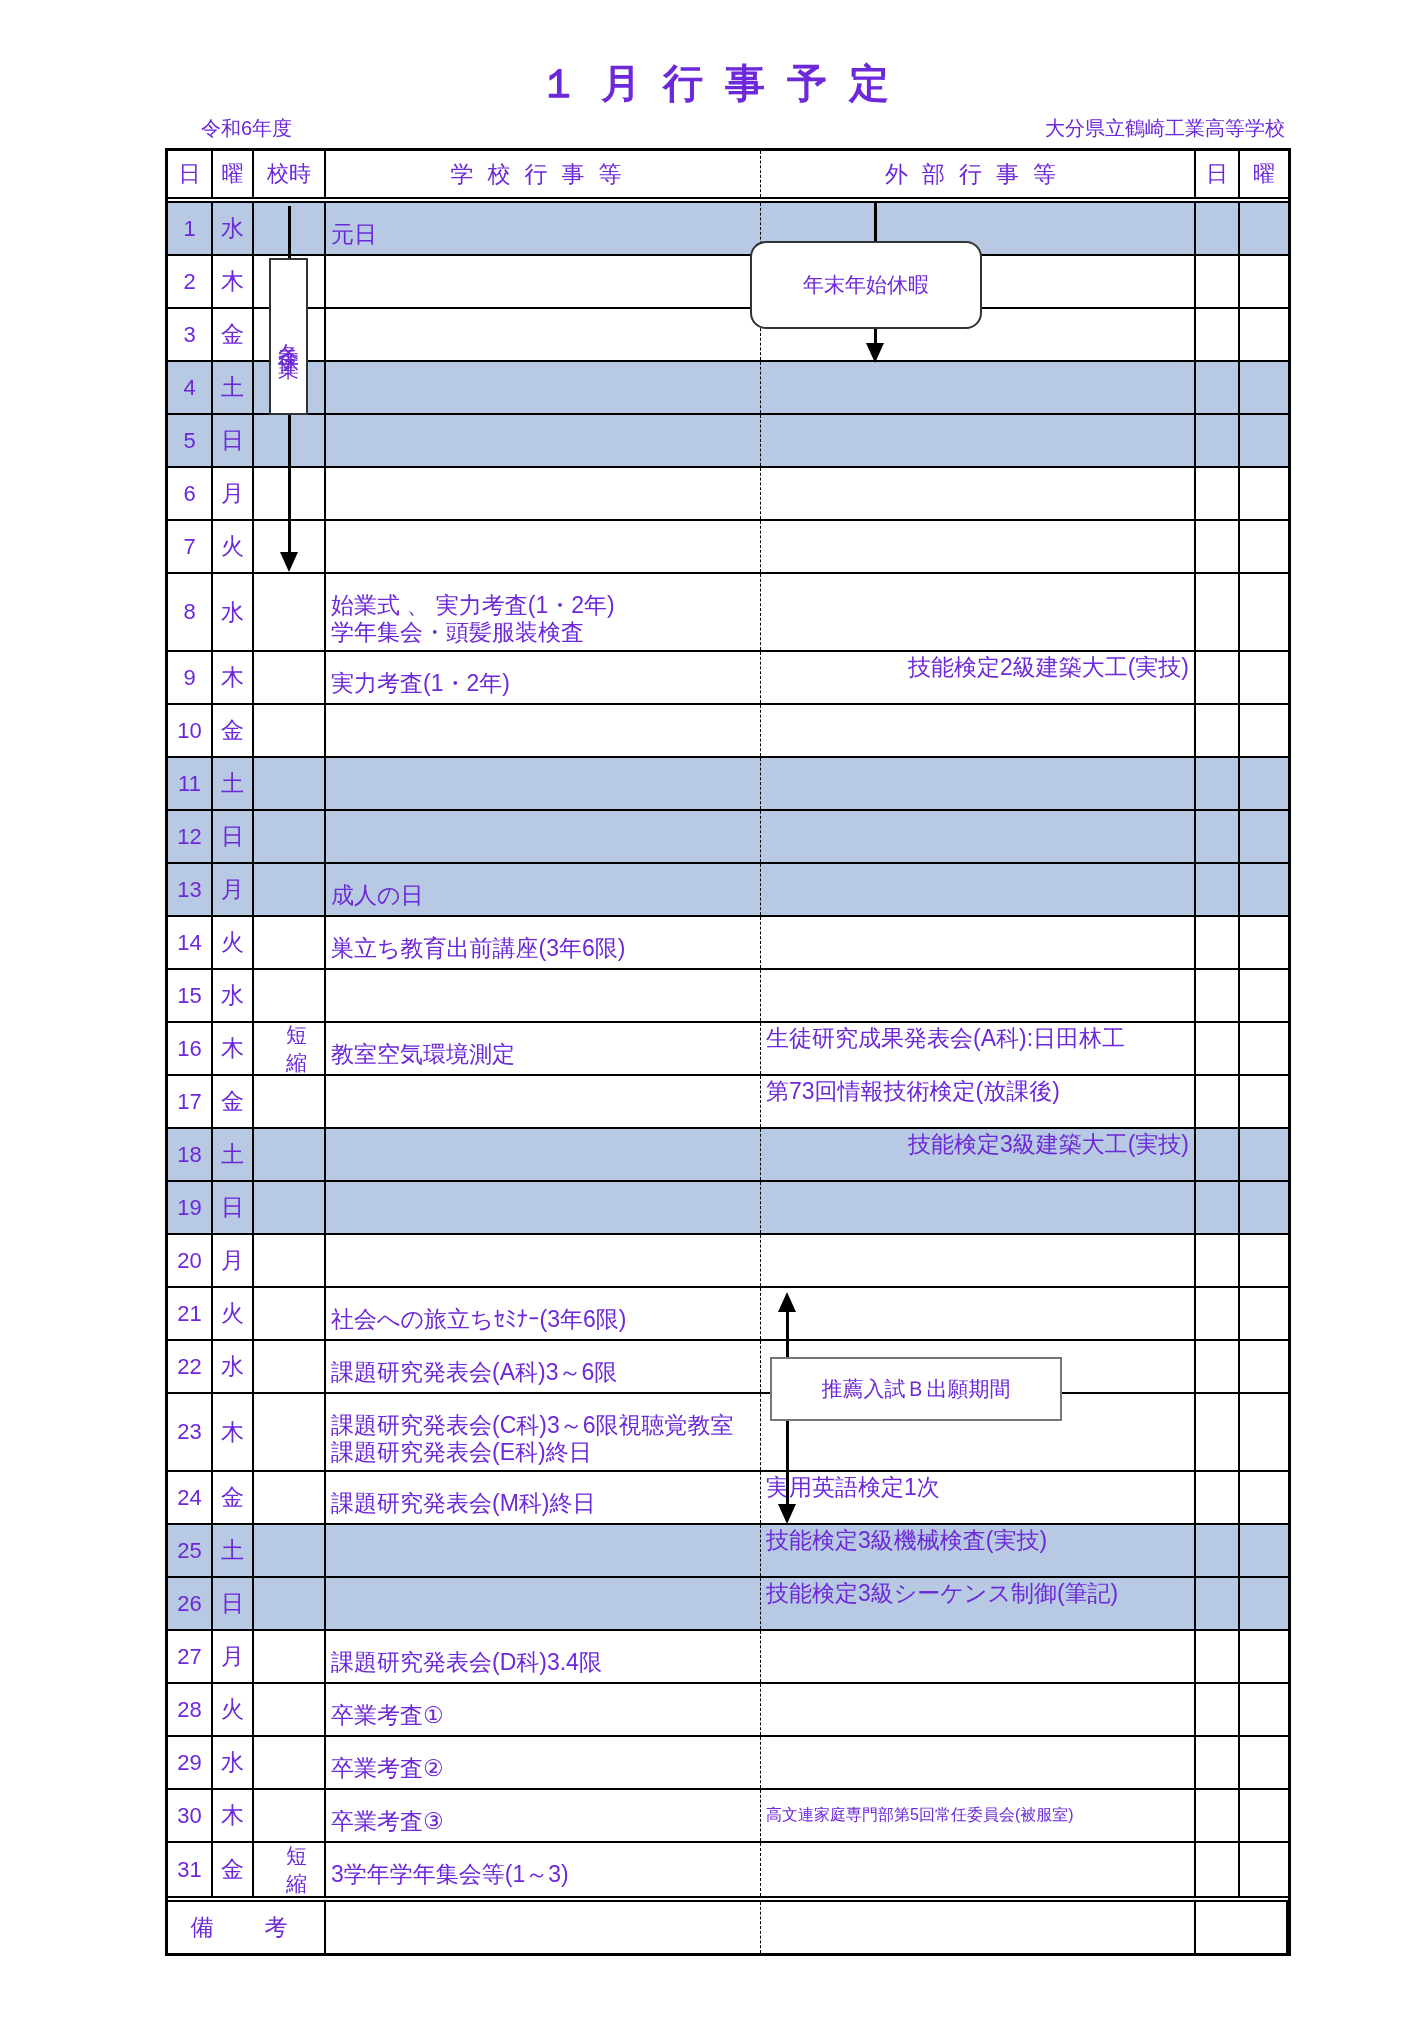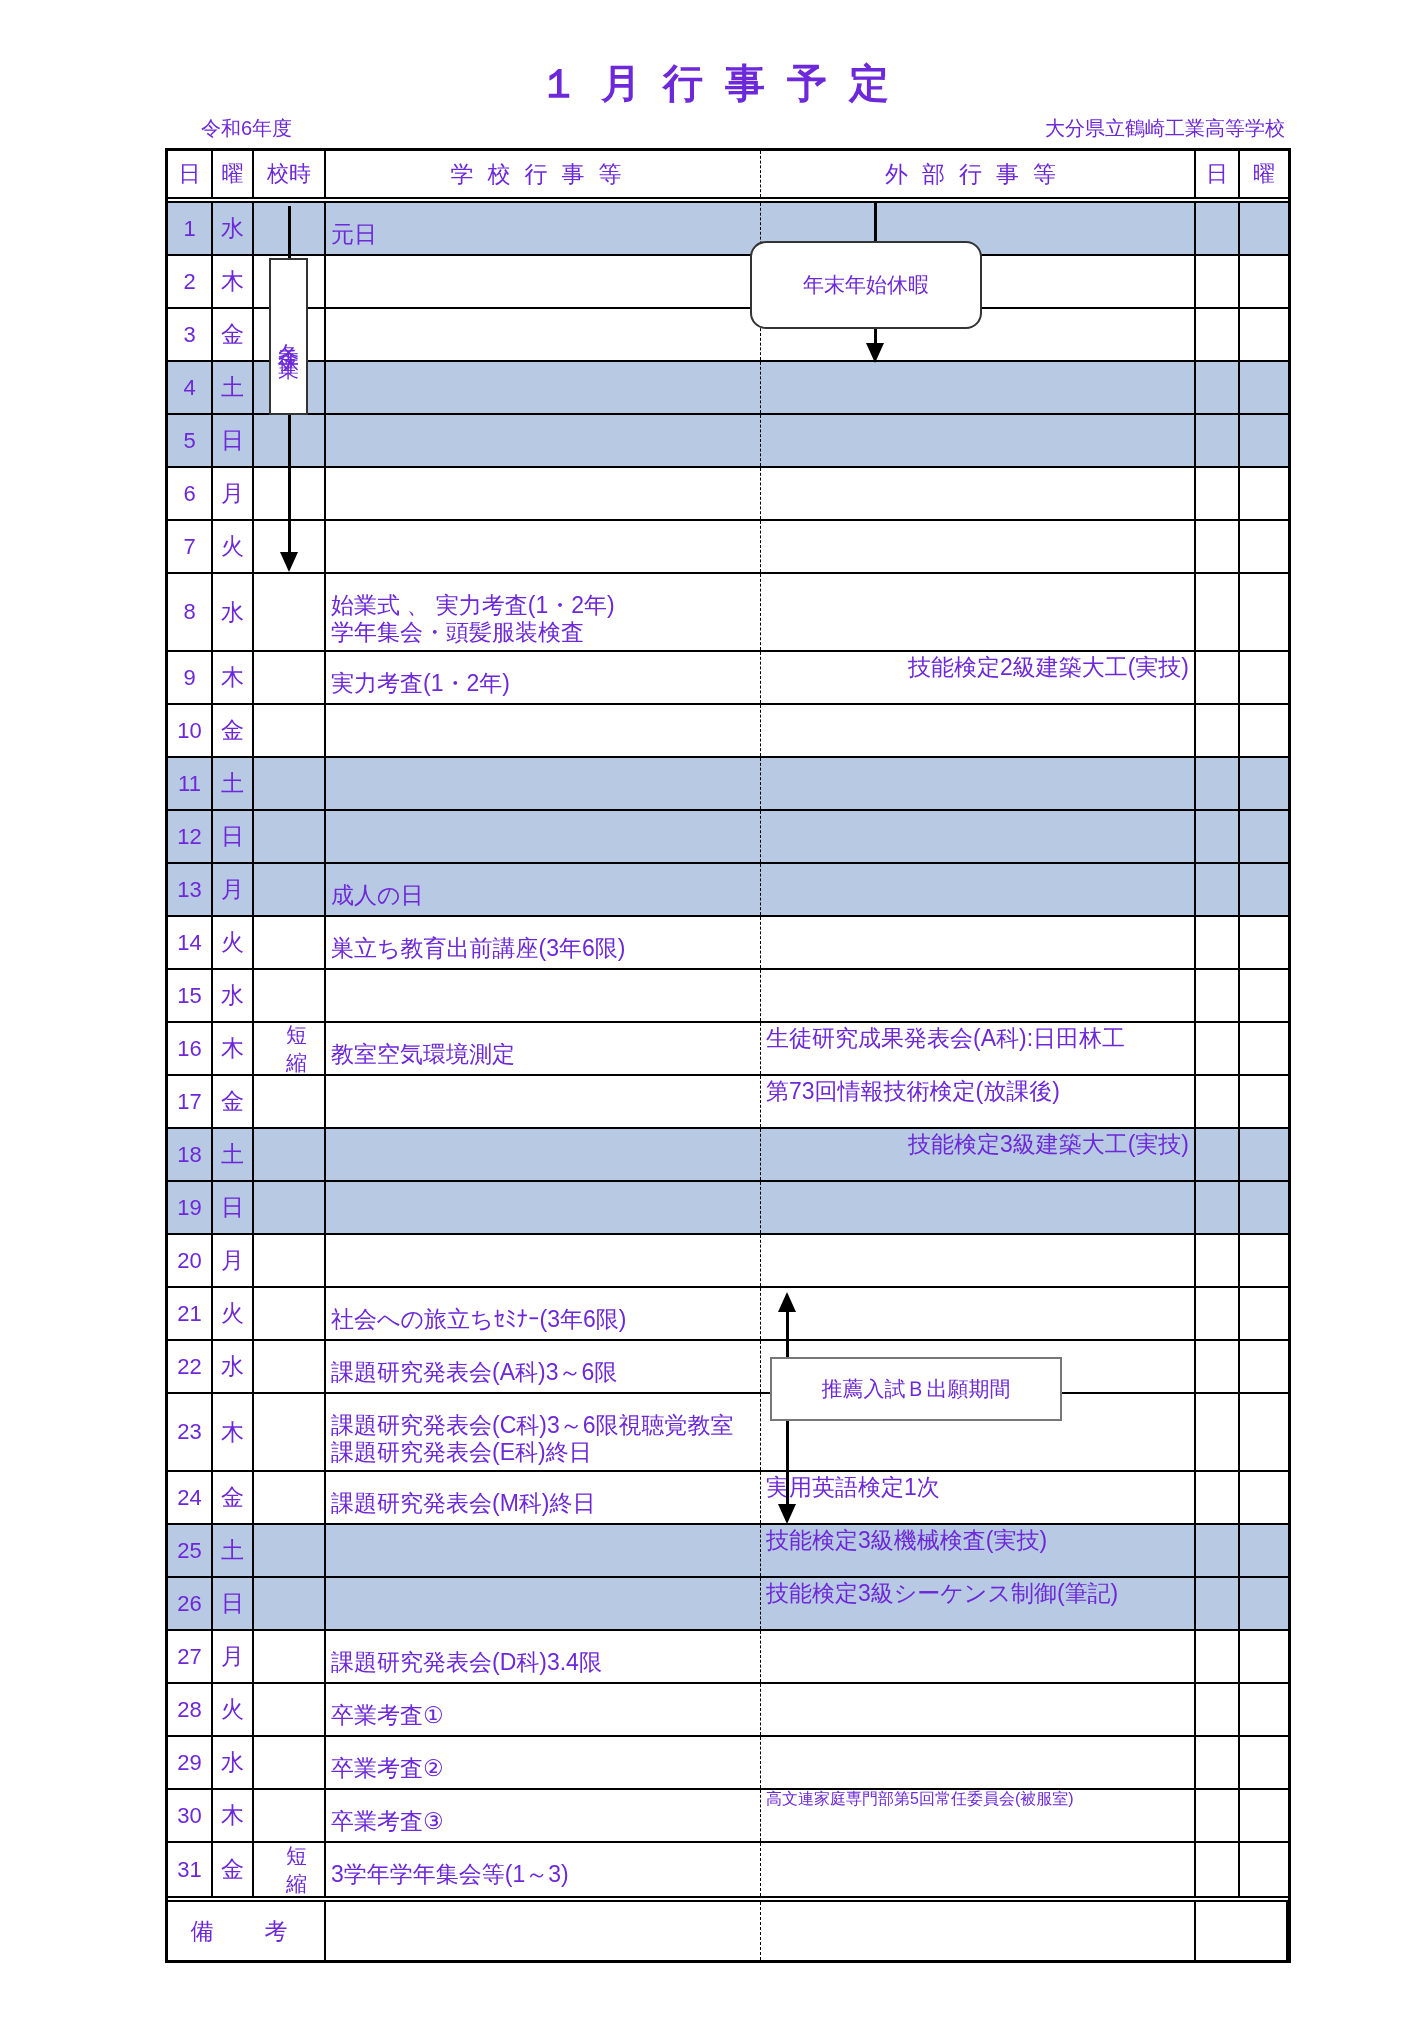--- a/index.html
+++ b/index.html
@@ -13,39 +13,39 @@
   .school-name{position:absolute;right:0;bottom:2px;}
 
   .calendar{position:absolute;left:165px;top:148px;width:1120px;border:3px solid #000;
             background:#fff;}
   .row{display:flex;height:53px;border-bottom:2px solid #000;box-sizing:border-box;background:#fff;}
   .row.tall{height:78px;}
   .row.hl{background:#b7c9e3;}
   .row.hl .cell{background:transparent;}
   .header-row{height:52px;border-bottom:6px double #000;}
   .last-day-row{border-bottom:none;}
-  .remarks-row{height:64px;border-top:6px double #000;border-bottom:none;text-align:center;}
+  .remarks-row{height:57px;border-top:6px double #000;border-bottom:none;text-align:center;}
 
   .cell{box-sizing:border-box;border-right:2px solid #000;overflow:hidden;}
   .c-day{width:45px;display:flex;align-items:center;justify-content:center;font-size:22px;}
   .c-dow{width:41px;display:flex;align-items:center;justify-content:center;font-size:23px;}
   .c-period{width:72px;display:flex;align-items:center;justify-content:center;font-size:21px;padding-left:32px;}
   .c-school{width:435px;border-right:1px dashed #000;padding:18px 5px;font-size:23px;line-height:1.16;}
   .c-external{width:435px;padding:2px 5px;font-size:23px;line-height:1.16;}
   .c-day.r{width:44px;}
   .c-dow.r{flex:1;border-right:none;}
 
   .header-row .cell{display:flex;align-items:center;justify-content:center;padding:0;}
   .header-row .c-school,.header-row .c-external{letter-spacing:14px;font-size:23px;}
   .header-row .c-day,.header-row .c-dow{font-size:22px;}
   .header-row .c-period{font-size:22px;}
 
   .evline{white-space:nowrap;}
   .ta-right{text-align:right;}
-  .small-ev{font-size:16px;padding-top:0;}
+  .small-ev{font-size:16px;padding-top:16px;}
 
   .remarks-row .r-label{width:158px;display:flex;align-items:center;justify-content:center;
         font-size:23px;letter-spacing:14px;border-right:2px solid #000;box-sizing:border-box;}
   .remarks-row .r-school{width:435px;border-right:1px dashed #000;box-sizing:border-box;}
   .remarks-row .r-external{width:435px;border-right:2px solid #000;box-sizing:border-box;}
   .remarks-row .r-right{flex:1;}
 
   
   .ov{position:absolute;z-index:5;}
   .vline{width:3px;background:#000;}

